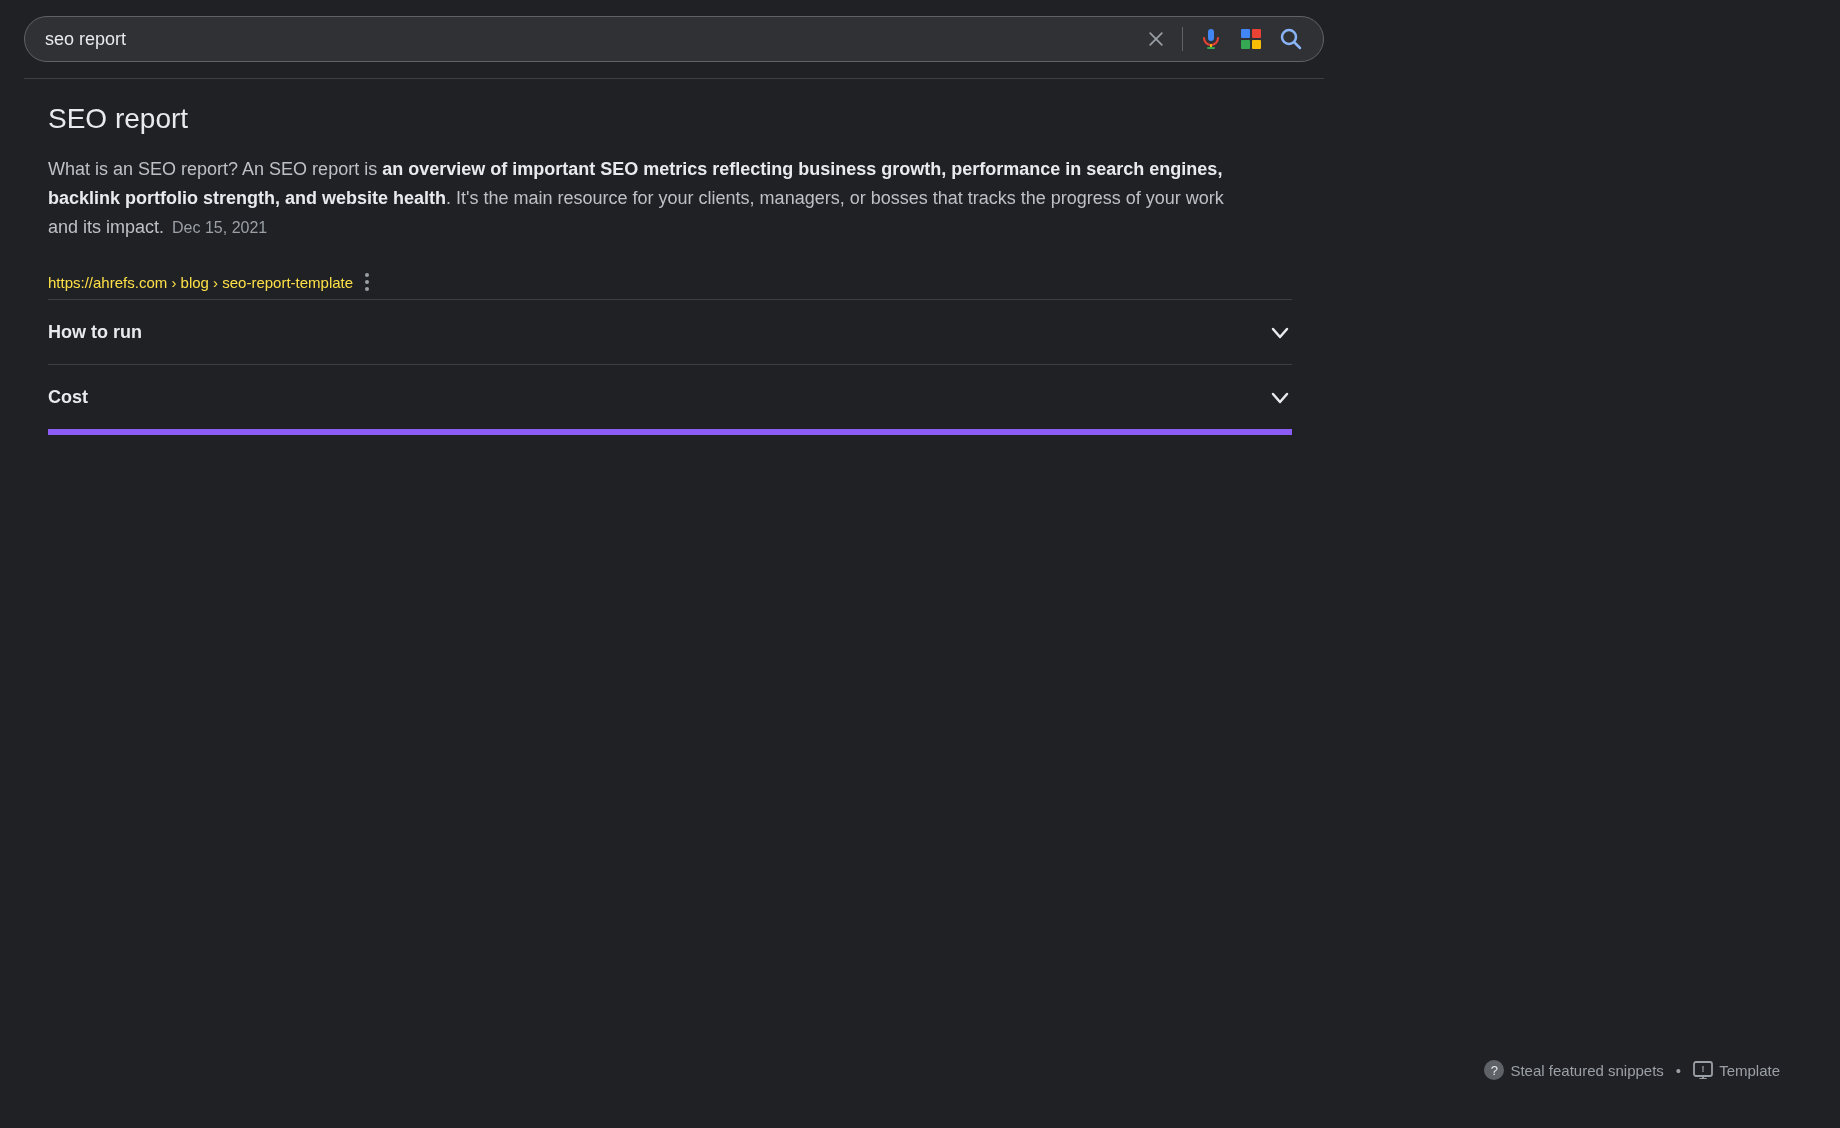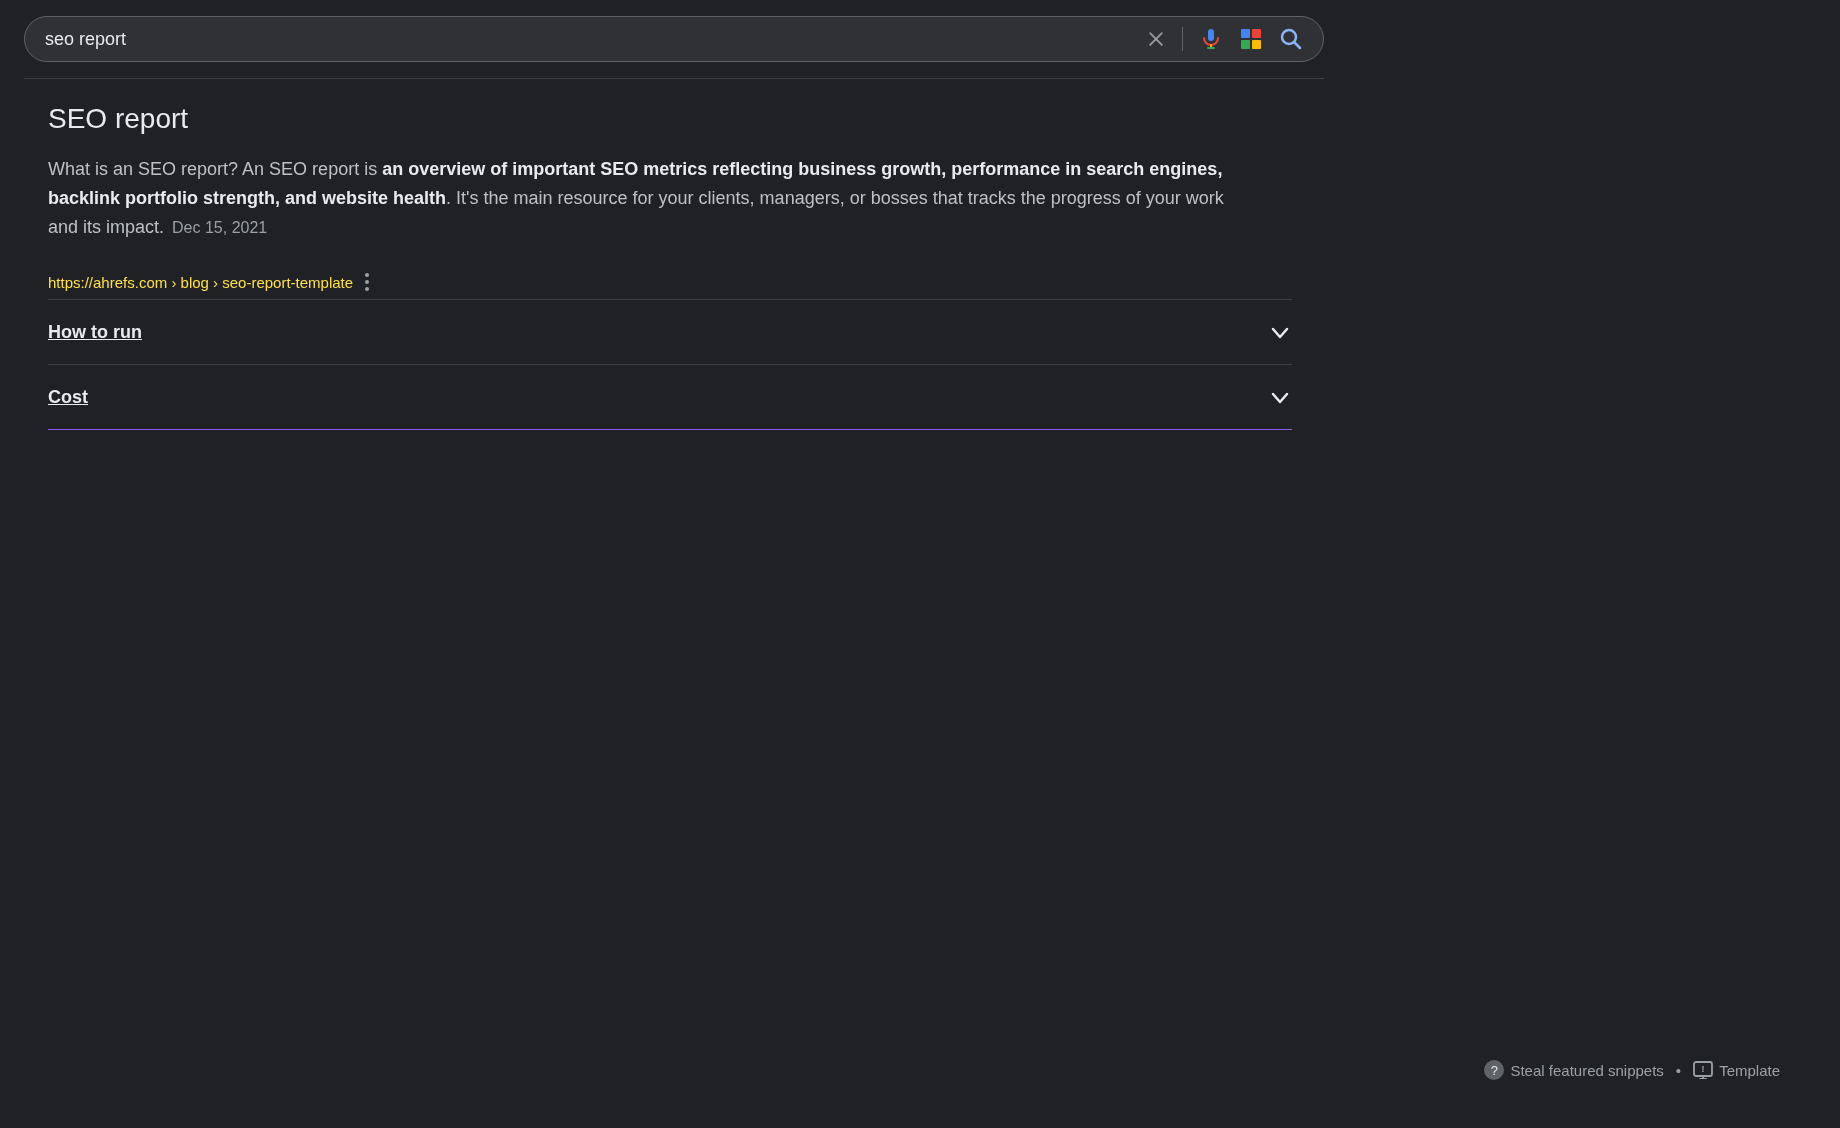--- a/index.html
+++ b/index.html
@@ -158,29 +158,28 @@
       border-top: 1px solid #3c4043;
       padding: 20px 0;
       display: flex;
       align-items: center;
       justify-content: space-between;
       max-width: 1260px;
       cursor: pointer;
     }
 
     .expandable-row:last-of-type {
-      border-bottom: 1px solid #8b5cf6;
+      border-bottom: 6px solid #8b5cf6;
       text-align: right;
     }
 
     .expandable-label {
       font-size: 18px;
       font-weight: 700;
       color: #e8eaed;
-      text-decoration: underline;
     }
 
     .chevron-down {
       width: 24px;
       height: 24px;
     }
 
     
     .footer-row {
       position: absolute;

